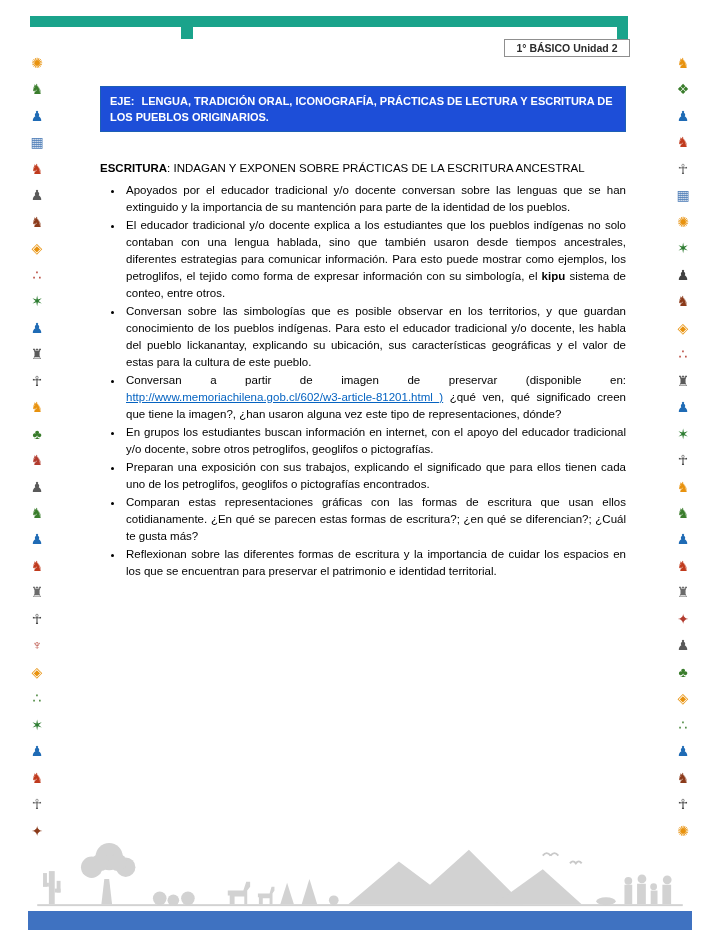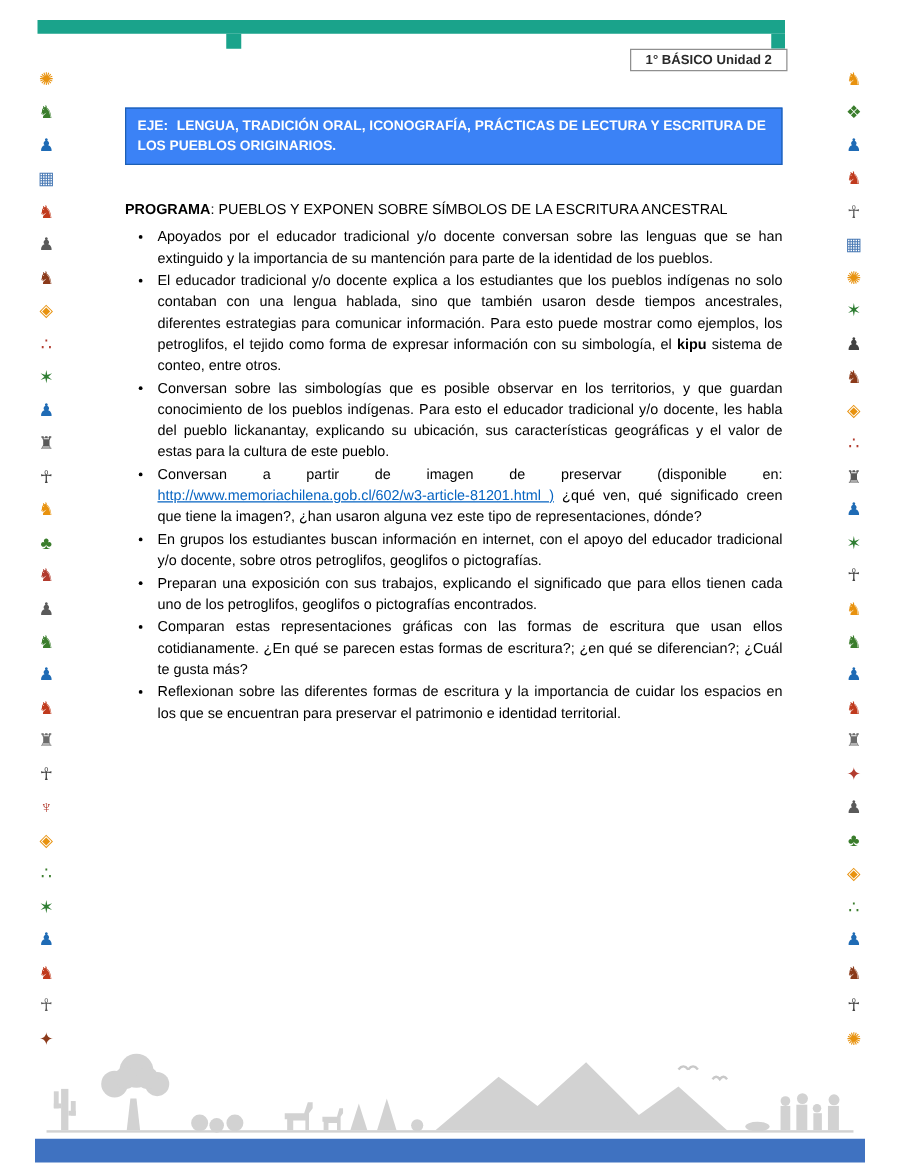--- a/index.html
+++ b/index.html
@@ -130,25 +130,25 @@
       <span class="pictograph" style="color: rgb(232, 146, 14);">◈</span>
       <span class="pictograph" style="color: rgb(58, 125, 44);">∴</span>
       <span class="pictograph" style="color: rgb(31, 107, 181);">♟</span>
       <span class="pictograph" style="color: rgb(139, 58, 26);">♞</span>
       <span class="pictograph" style="color: rgb(66, 66, 66);">☥</span>
       <span class="pictograph" style="color: rgb(232, 146, 14);">✺</span>
     </div>
 
   <div class="content">
 
-    <div class="eje-box" style="background-color: #3b82f6;">
+    <div class="eje-box" style="background-color: #1d4ed8;">
       <span class="eje-label">EJE:</span><span>LENGUA, TRADICIÓN ORAL, ICONOGRAFÍA, PRÁCTICAS DE LECTURA Y ESCRITURA DE LOS PUEBLOS ORIGINARIOS.</span>
     </div>
 
-    <p class="actividad"><b>PROGRAMA</b><span>: PUEBLOS Y EXPONEN SOBRE SÍMBOLOS DE LA ESCRITURA ANCESTRAL</span></p>
+    <p class="actividad"><b>ESCRITURA</b><span>: INDAGAN Y EXPONEN SOBRE PRÁCTICAS DE LA ESCRITURA ANCESTRAL</span></p>
 
 
     <ul class="bullets">
       <li><span>Apoyados por el educador tradicional y/o docente conversan sobre las lenguas que se han extinguido y la importancia de su mantención para parte de la identidad de los pueblos.</span></li>
       <li><span>El educador tradicional y/o docente explica a los estudiantes que los pueblos indígenas no solo contaban con una lengua hablada, sino que también usaron desde tiempos ancestrales, diferentes estrategias para comunicar información. Para esto puede mostrar como ejemplos, los petroglifos, el tejido como forma de expresar información con su simbología, el </span><b>kipu</b><span> sistema de conteo, entre otros.</span></li>
       <li><span>Conversan sobre las simbologías que es posible observar en los territorios, y que guardan conocimiento de los pueblos indígenas. Para esto el educador tradicional y/o docente, les habla del pueblo lickanantay, explicando su ubicación, sus características geográficas y el valor de estas para la cultura de este pueblo.</span></li>
       <li><span>Conversan a partir de imagen de preservar (disponible en: </span><a href="#" class="doclink" style="color: rgb(5, 99, 193);">http://www.memoriachilena.gob.cl/602/w3-article-81201.html )</a><span> ¿qué ven, qué significado creen que tiene la imagen?, ¿han usaron alguna vez este tipo de representaciones, dónde?</span></li>
       <li><span>En grupos los estudiantes buscan información en internet, con el apoyo del educador tradicional y/o docente, sobre otros petroglifos, geoglifos o pictografías.</span></li>
       <li><span>Preparan una exposición con sus trabajos, explicando el significado que para ellos tienen cada uno de los petroglifos, geoglifos o pictografías encontrados.</span></li>
       <li><span>Comparan estas representaciones gráficas con las formas de escritura que usan ellos cotidianamente. ¿En qué se parecen estas formas de escritura?; ¿en qué se diferencian?; ¿Cuál te gusta más?</span></li>

